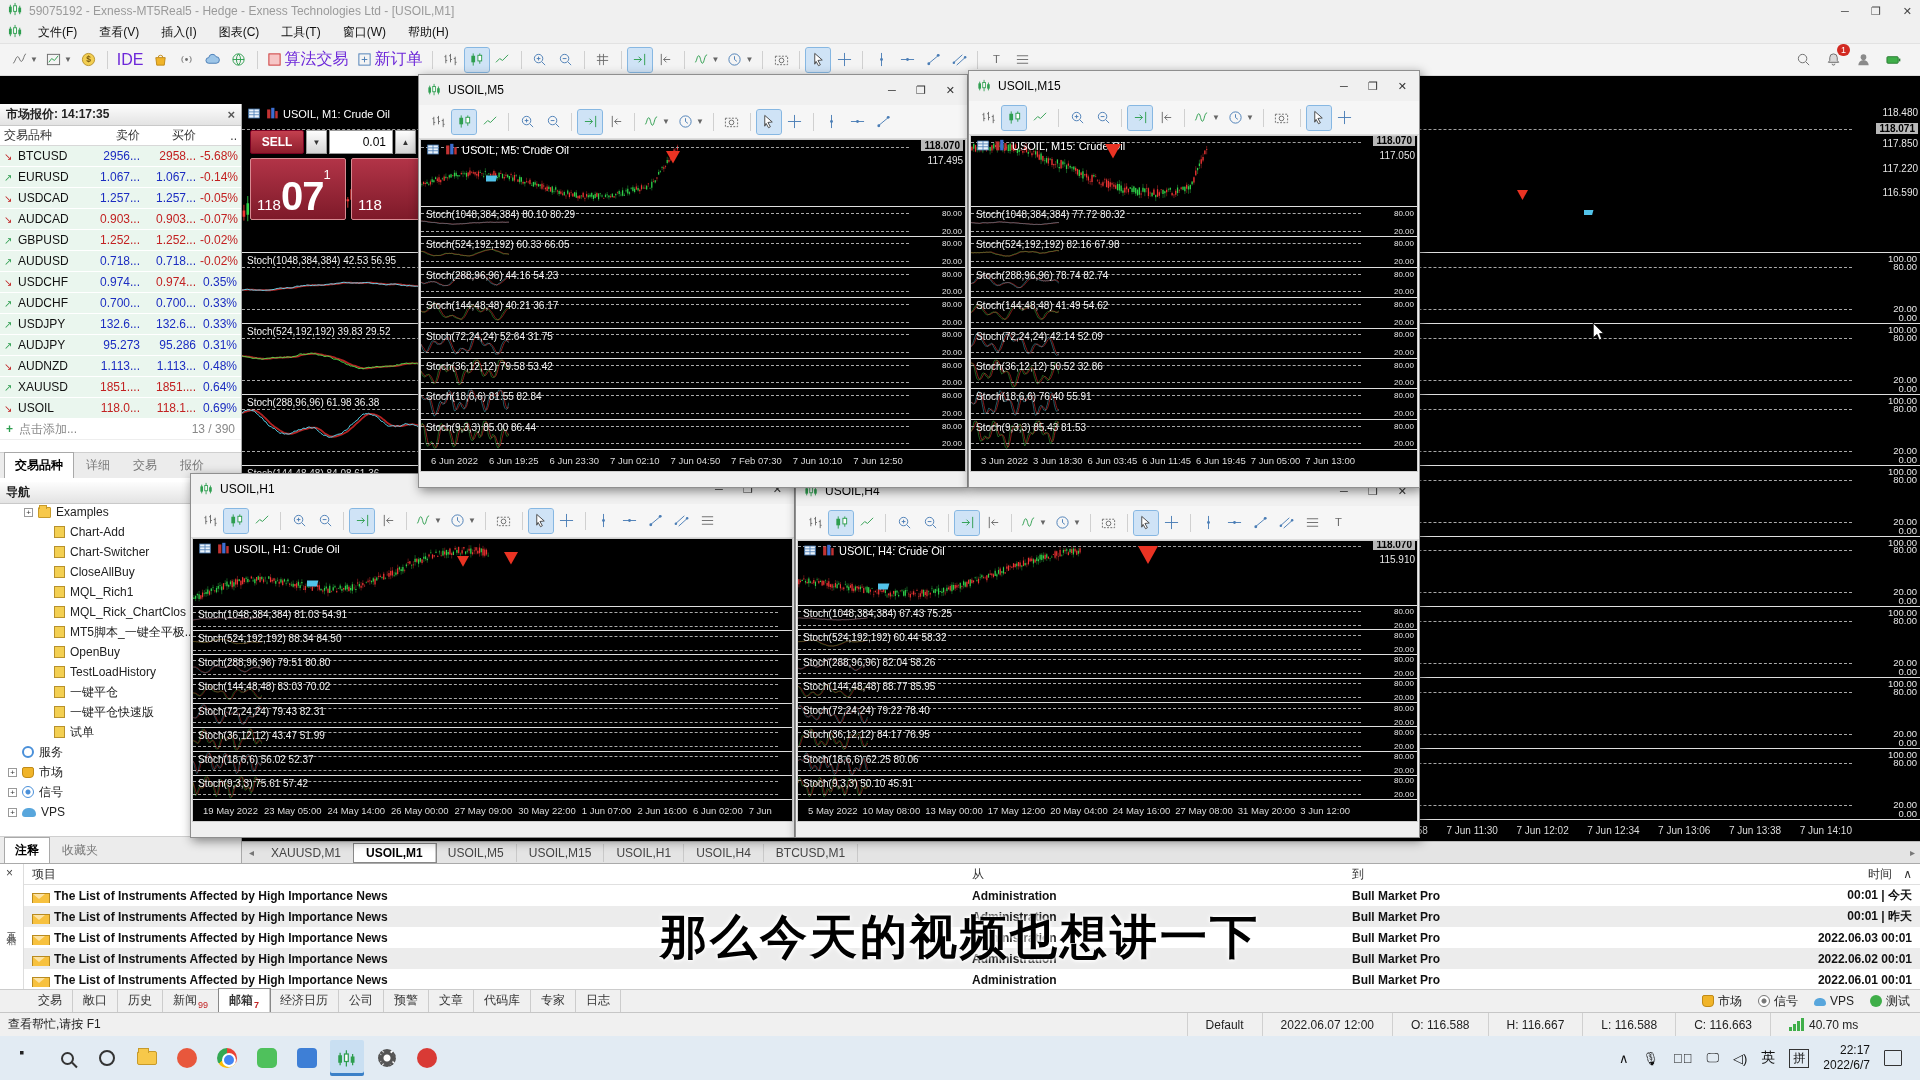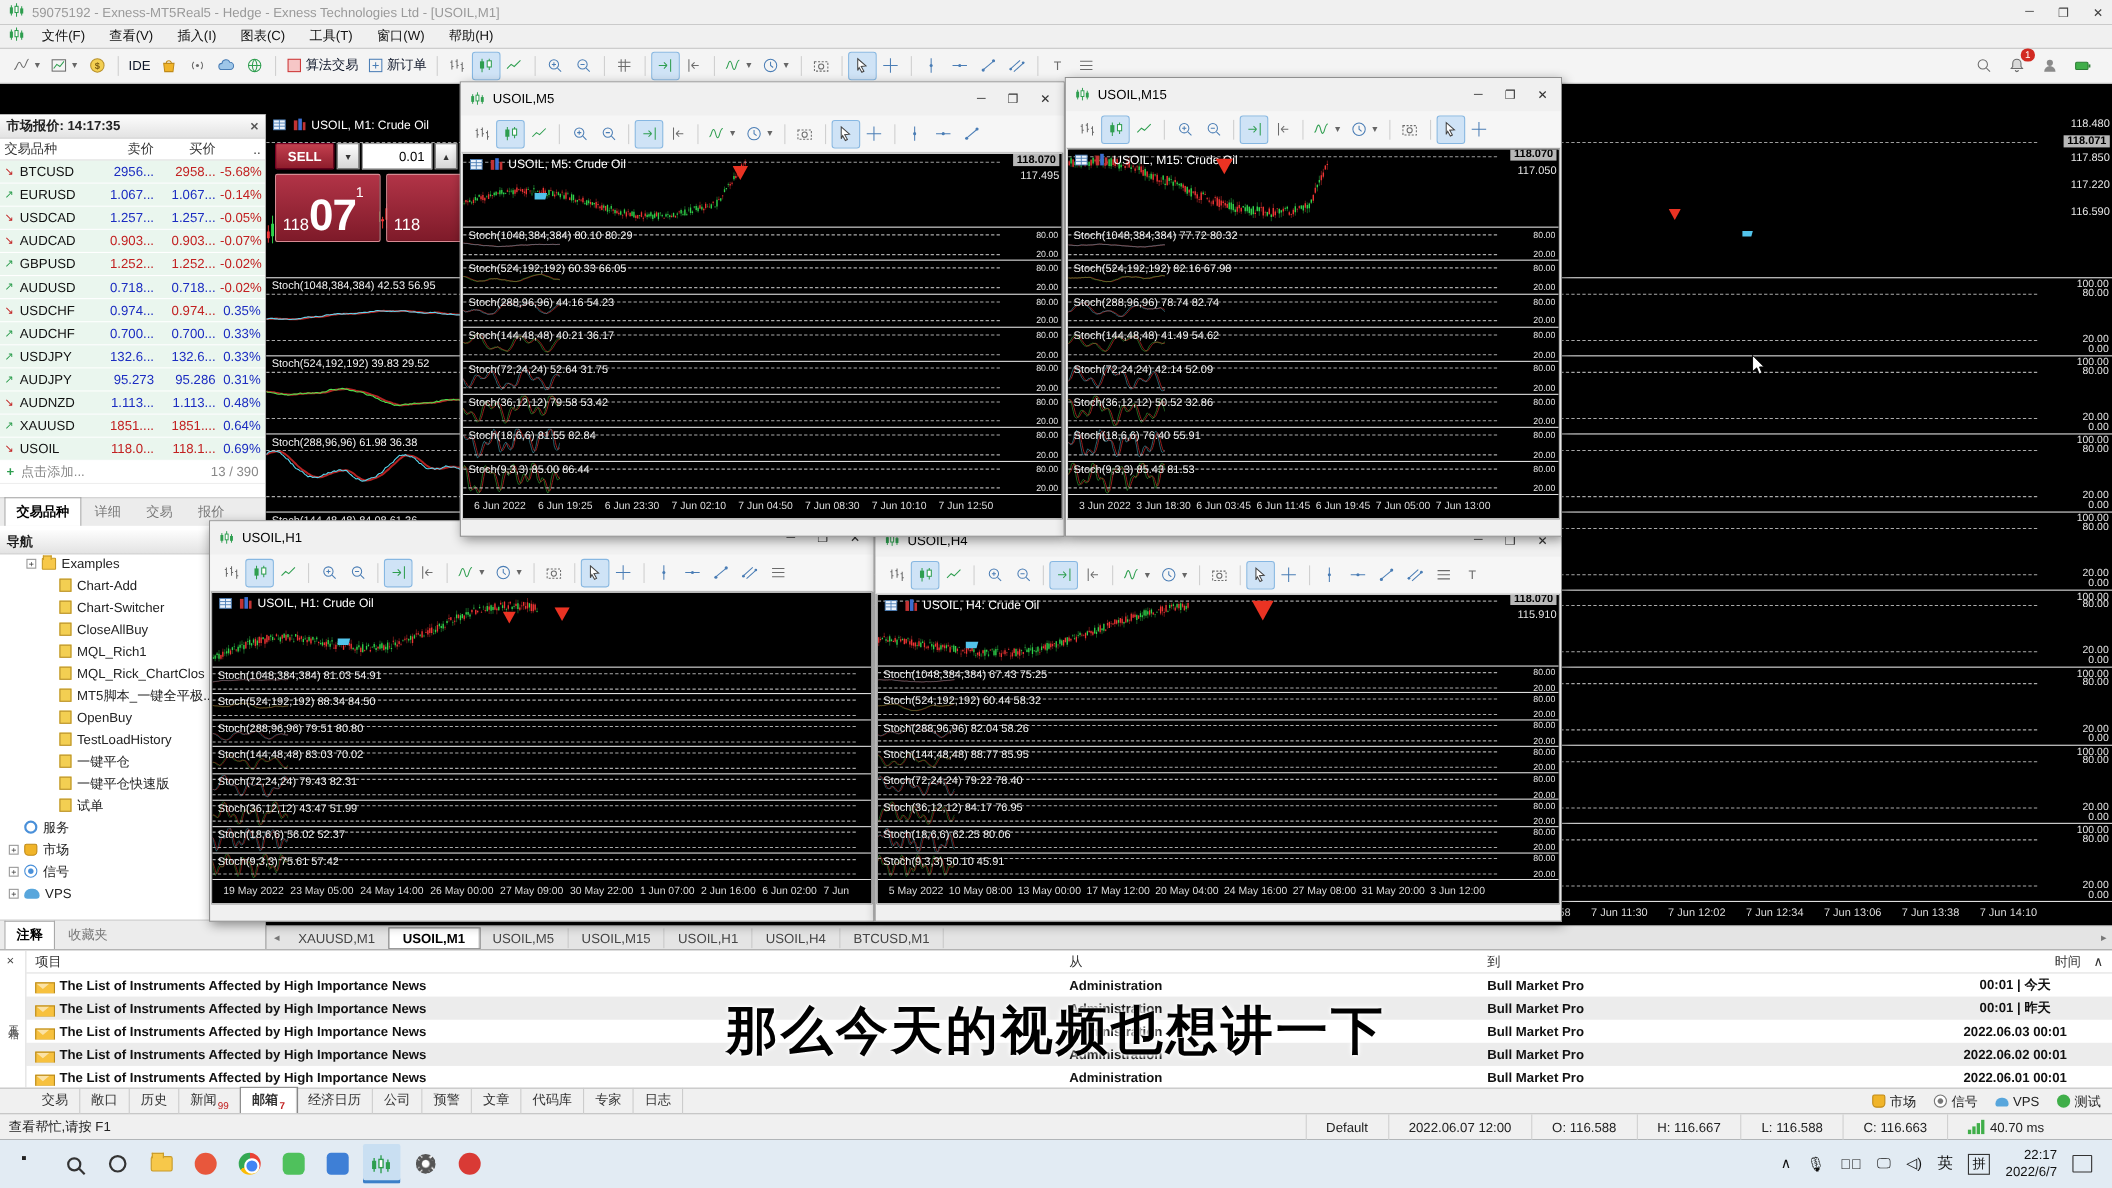--- a/index.html
+++ b/index.html
@@ -8,21 +8,21 @@
 
 .titlebar{position:absolute;left:0;top:0;width:100%;height:22px;background:#f0f0f0;display:flex;align-items:center;padding:0 8px;gap:6px;color:#9a9a9a;font-size:12px}
 .winctl{margin-left:auto;display:flex;gap:22px;color:#444;font-size:11px;align-items:center}
 .menubar{position:absolute;left:0;top:22px;width:100%;height:22px;background:#f0f0f0;display:flex;align-items:center;color:#111;border-bottom:1px solid #e2e2e2;padding-left:4px}
 .menu-item{padding:3px 11px;cursor:default}
 .toolbar{position:absolute;left:0;top:44px;width:100%;height:32px;background:#f4f4f4;border-bottom:1px solid #dcdcdc;display:flex;align-items:center;padding:0 8px}
 .tbtn{display:inline-flex;align-items:center;justify-content:center;min-width:24px;height:24px;border-radius:2px;margin:0 1px;color:#444;font-size:11px;gap:3px;padding:0 3px;white-space:nowrap}
 .tbtn svg{width:15px;height:15px}
 .tbtn .dd{font-size:8px;color:#666}
 .tbtn.act{background:#cfe3f6;outline:1px solid #86b7e2}
-.tbtn.tlbl{font-size:12px;color:#0f172a}
+.tbtn.tlbl{font-size:16px;color:#6d28d9}
 .tsep{display:inline-block;width:1px;height:18px;background:#d0d0d0;margin:0 5px}
 .tbright{margin-left:auto;display:flex;align-items:center;gap:4px;margin-right:6px}
 .bellwrap{position:relative}
 .badge{position:absolute;top:-4px;right:-5px;background:#d22a22;color:#fff;font-size:9px;border-radius:7px;padding:0 4px;line-height:12px}
 .tfbar{position:absolute;left:0;top:76px;width:100%;height:28px;background:#f0f0f0;border-bottom:1px solid #c6c6c6;display:flex;align-items:center;padding-left:12px;gap:3px}
 .tf{min-width:30px;text-align:center;padding:3px 5px;color:#333;border-radius:2px}
 .tf.act{background:#cfe3f6;outline:1px solid #86b7e2;color:#0b4f8e;font-weight:bold}
 
 .leftpanel{position:absolute;left:0;top:104px;width:242px;height:759px;background:#fff;border-right:1px solid #a9a9a9;overflow:hidden}
 .mw-head,.nav-head{height:22px;background:linear-gradient(#fdfdfd,#e3e3e3);border-bottom:1px solid #c9c9c9;display:flex;align-items:center;padding:0 6px;font-weight:bold;color:#222}
@@ -105,21 +105,21 @@
 .tb-main{flex:1}
 .tb-header{display:grid;grid-template-columns:minmax(0,1fr) 380px 400px 176px;height:21px;align-items:center;border-bottom:1px solid #e0e0e0;color:#333}
 .tb-header span{padding:0 8px}
 .tb-header .t-time{text-align:right}
 .news-row{display:grid;grid-template-columns:minmax(0,1fr) 380px 400px 176px;height:21px;align-items:center;font-weight:bold;color:#111;font-size:12px}
 .news-row:nth-child(even){background:#ececec}
 .news-row span{padding:0 8px;white-space:nowrap;overflow:hidden}
 .news-item{position:relative;padding-left:30px !important}
 .env{position:absolute;left:8px;top:4px;width:14px;height:11px;background:#f7c13e;border:1px solid #b88a1f}
 .env:after{content:"";position:absolute;left:0;top:0;border-left:6px solid transparent;border-right:6px solid transparent;border-top:5px solid #fff8}
-.news-time{text-align:center}
+.news-time{text-align:right}
 .tbtabs{position:absolute;left:0;top:989px;width:1920px;height:23px;background:#f0f0f0;border-top:1px solid #ccc;display:flex;align-items:center;padding-left:28px;color:#333}
 .tbtab{padding:3px 10px;border-right:1px solid #ccc;position:relative;white-space:nowrap}
 .tbtab.act{background:#fff;outline:1px solid #888;font-weight:bold}
 .tbtab sub{font-size:9px;color:#c22121;margin-left:1px}
 .tb-right{margin-left:auto;display:flex;align-items:center;gap:16px;padding-right:10px;color:#222}
 .tb-right .item{display:flex;align-items:center;gap:4px}
 .mini-ic{width:12px;height:12px;display:inline-block;border-radius:2px}
 .mini-ic.bag{background:#f0b429;border:1px solid #c08a18;border-radius:2px 2px 4px 4px}
 .mini-ic.sig{border:1px solid #777;border-radius:50%;background:radial-gradient(circle,#777 2px,#fff 3px)}
 .mini-ic.cloud{background:#58a6dc;border-radius:6px 6px 3px 3px;height:8px;margin-top:2px}
@@ -1035,21 +1035,21 @@
               <polyline points="0.0,20.3 2.0,17.8 4.0,15.3 6.0,14.9 8.1,15.5 10.1,17.2 12.1,20.2 14.1,26.7 16.1,36.5 18.1,47.8 20.1,59.1 22.1,69.6 24.2,78.1 26.2,83.6 28.2,85.5 30.2,85.0 32.2,83.9 34.2,81.4 36.2,78.7 38.3,77.3 40.3,78.2 42.3,80.3 44.3,83.2 46.3,86.9 48.3,90.6 50.3,93.3 52.3,93.1 54.4,90.4 56.4,85.1 58.4,77.7 60.4,67.7 62.4,55.7 64.4,44.5 66.4,34.2 68.5,25.4 70.5,18.8 72.5,15.4 74.5,15.3 76.5,16.8 78.5,19.6 80.5,23.5 82.6,27.2 84.6,30.3 86.6,32.6 88.6,33.7 90.6,34.0 92.6,33.5 94.6,33.5 96.6,34.0 98.7,36.2 100.7,40.0 102.7,45.4 104.7,52.7 106.7,60.4 108.7,68.9 110.7,76.1 112.8,81.7 114.8,85.9 116.8,86.5 118.8,84.7 120.8,79.1 122.8,71.5 124.8,62.2 126.8,52.2 128.9,43.5 130.9,36.2 132.9,31.8 134.9,28.9 136.9,28.8 138.9,30.5 140.9,33.1 143.0,34.9 145.0,35.7 147.0,35.4 149.0,32.6 151.0,27.7 153.0,22.3 155.0,17.4 157.0,13.1 159.1,11.0 161.1,12.2 163.1,16.1 165.1,22.4 167.1,30.8 169.1,40.2 171.1,49.1 173.2,56.5 175.2,62.3 177.2,65.6 179.2,65.9 181.2,64.0 183.2,60.2 185.2,55.1 187.2,49.9 189.3,44.9 191.3,42.0 193.3,41.0 195.3,42.1 197.3,45.4 199.3,49.4 201.3,53.0 203.4,55.1 205.4,55.3 207.4,52.4 209.4,46.1 211.4,37.6 213.4,28.5 215.4,20.1 217.4,13.0 219.5,7.9 221.5,5.7 223.5,6.4 225.5,10.3 227.5,16.5 229.5,24.5 231.5,33.3 233.6,42.3 235.6,50.8 237.6,56.9 239.6,60.3 241.6,60.7 243.6,59.4 245.6,57.3 247.7,54.9 249.7,53.5 251.7,53.6 253.7,56.7 255.7,62.2 257.7,68.3 259.7,75.1 261.7,81.7 263.8,87.2 265.8,89.8 267.8,89.7 269.8,87.4 271.8,81.4 273.8,73.1 275.8,63.9 277.9,54.5 279.9,45.8 281.9,38.7 283.9,34.9 285.9,33.2 287.9,34.1 289.9,37.2 291.9,41.5 294.0,45.8 296.0,49.2 298.0,51.7 300.0,51.8" stroke="#b42222" stroke-width="2.6" fill="none"></polyline>
               <polyline points="0.0,20.3 2.0,15.3 4.0,10.4 6.0,13.6 8.1,17.9 10.1,25.5 12.1,38.9 14.1,54.1 16.1,69.0 18.1,81.7 20.1,85.3 22.1,88.8 24.2,90.0 26.2,86.8 28.2,80.6 30.2,78.8 32.2,78.6 34.2,73.5 36.2,73.6 38.3,78.7 40.3,86.2 42.3,90.9 44.3,96.0 46.3,96.0 48.3,96.0 50.3,94.4 52.3,85.1 54.4,75.1 56.4,64.1 58.4,51.3 60.4,36.3 62.4,22.5 64.4,17.8 66.4,13.1 68.5,11.1 70.5,12.0 72.5,16.0 74.5,21.8 76.5,26.9 78.5,30.0 80.5,34.3 82.6,34.5 84.6,34.6 86.6,35.0 88.6,34.0 90.6,31.6 92.6,31.3 94.6,34.4 96.6,37.7 98.7,48.1 100.7,57.2 102.7,64.0 104.7,74.9 106.7,80.5 108.7,88.6 110.7,91.2 112.8,91.2 114.8,89.1 116.8,78.7 118.8,69.6 120.8,54.7 122.8,46.0 124.8,35.1 126.8,29.2 128.9,26.3 130.9,25.9 132.9,28.1 134.9,28.5 136.9,34.5 138.9,39.6 140.9,42.2 143.0,36.5 145.0,32.7 147.0,27.1 149.0,17.3 151.0,10.6 153.0,9.7 155.0,7.0 157.0,6.7 159.1,14.6 161.1,24.8 163.1,34.1 165.1,47.4 167.1,57.0 169.1,63.1 171.1,68.4 173.2,69.0 175.2,69.0 177.2,67.2 179.2,58.6 181.2,51.6 183.2,45.5 185.2,38.7 187.2,37.5 189.3,37.2 191.3,41.3 193.3,45.5 195.3,52.4 197.3,58.4 199.3,61.5 201.3,58.9 203.4,54.2 205.4,46.6 207.4,34.9 209.4,20.5 211.4,10.6 213.4,4.0 215.4,4.0 217.4,4.0 219.5,4.0 221.5,7.4 223.5,14.9 225.5,27.7 227.5,41.0 229.5,52.1 231.5,56.7 233.6,61.5 235.6,65.7 237.6,64.7 239.6,61.2 241.6,54.3 243.6,49.3 245.6,48.7 247.7,51.4 249.7,56.3 251.7,61.5 253.7,73.0 255.7,82.3 257.7,85.5 259.7,92.1 261.7,95.7 263.8,94.6 265.8,88.4 267.8,81.9 269.8,71.8 271.8,55.8 273.8,46.2 275.8,39.0 277.9,32.0 279.9,30.0 281.9,29.1 283.9,32.8 285.9,36.4 287.9,44.2 289.9,50.9 291.9,55.5 294.0,55.0 296.0,53.2 298.0,51.4 300.0,44.7" stroke="#49e04d" stroke-width="1.4" fill="none"></polyline>
             </svg>
           </div>
           <div class="waxis" style="padding-right: 62px;">
             <span>6 Jun 2022</span>
             <span>6 Jun 19:25</span>
             <span>6 Jun 23:30</span>
             <span>7 Jun 02:10</span>
             <span>7 Jun 04:50</span>
-            <span>7 Jun 08:30</span>
+            <span>7 Feb 07:30</span>
             <span>7 Jun 10:10</span>
             <span>7 Jun 12:50</span>
           </div>
         </div>
       </div>
       <div class="cwin" style="left: 968px; top: 70px; width: 452px; height: 418px; z-index: 7;">
         <div class="cwin-title">
           <svg viewBox="0 0 16 16" fill="none">
             <path d="M2.5 3v10M7.5 1v13M12.5 4v9" stroke="#2e9e4f"></path>
             <rect x="1" y="5" width="3" height="6" fill="#2e9e4f"></rect>

